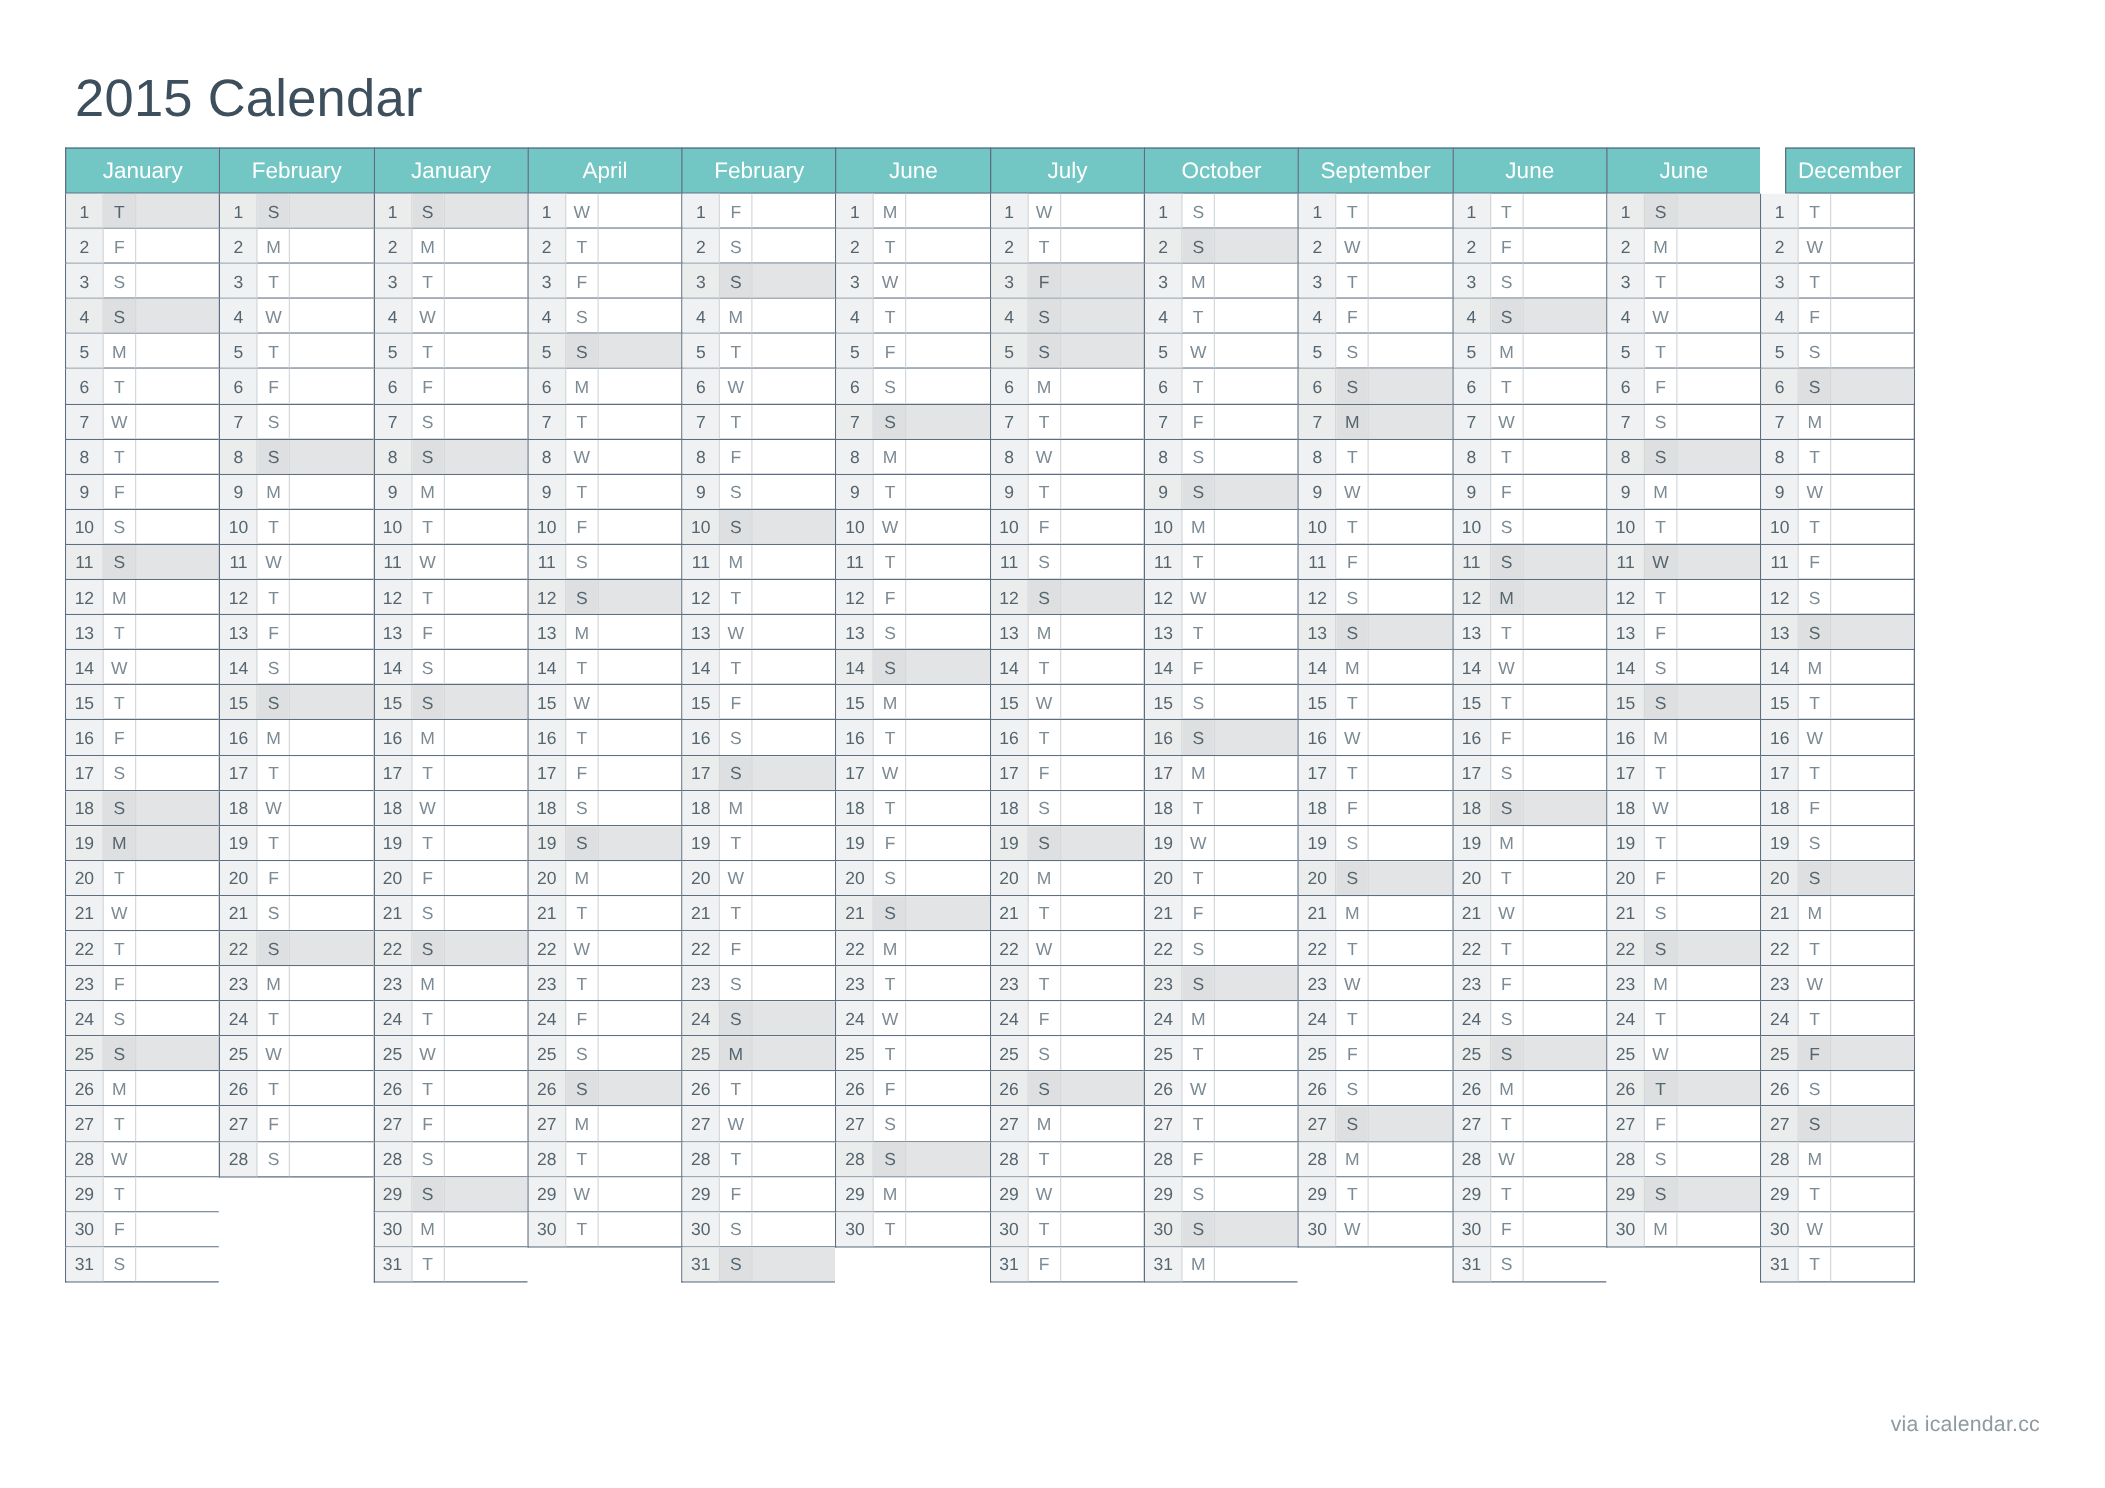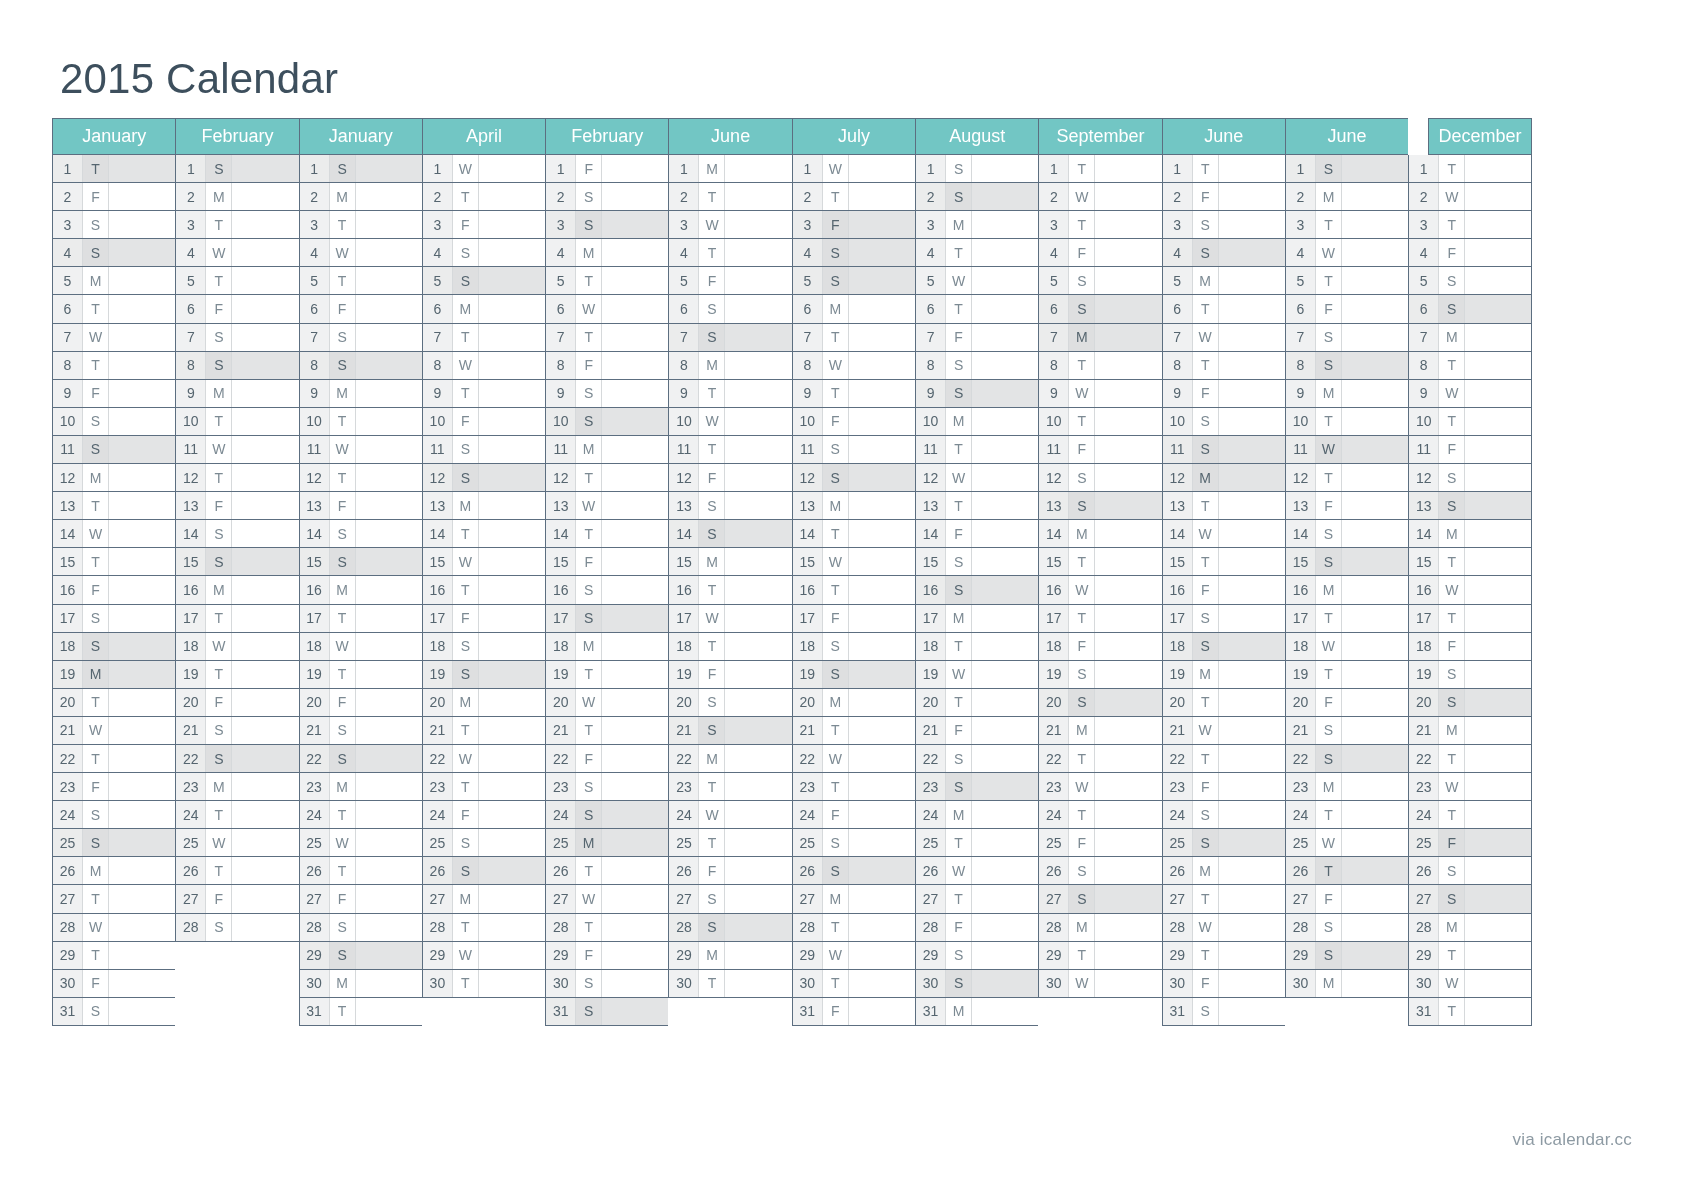--- a/index.html
+++ b/index.html
@@ -1193,21 +1193,21 @@
           <div class="dwd">T</div>
           <div class="dnote"></div>
         </div>
         <div class="day-row">
           <div class="dnum">31</div>
           <div class="dwd">F</div>
           <div class="dnote"></div>
         </div>
       </div>
       <div class="month-col">
-        <div class="month-header">August</div>
+        <div class="month-header">October</div>
         <div class="day-row">
           <div class="dnum">1</div>
           <div class="dwd">S</div>
           <div class="dnote"></div>
         </div>
         <div class="day-row hl">
           <div class="dnum">2</div>
           <div class="dwd">S</div>
           <div class="dnote"></div>
         </div>

